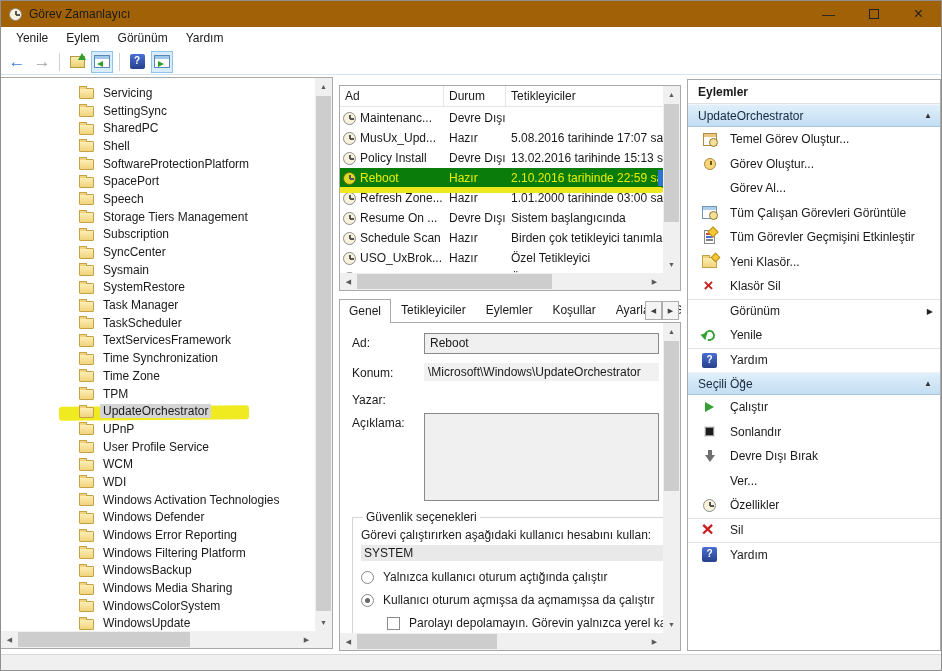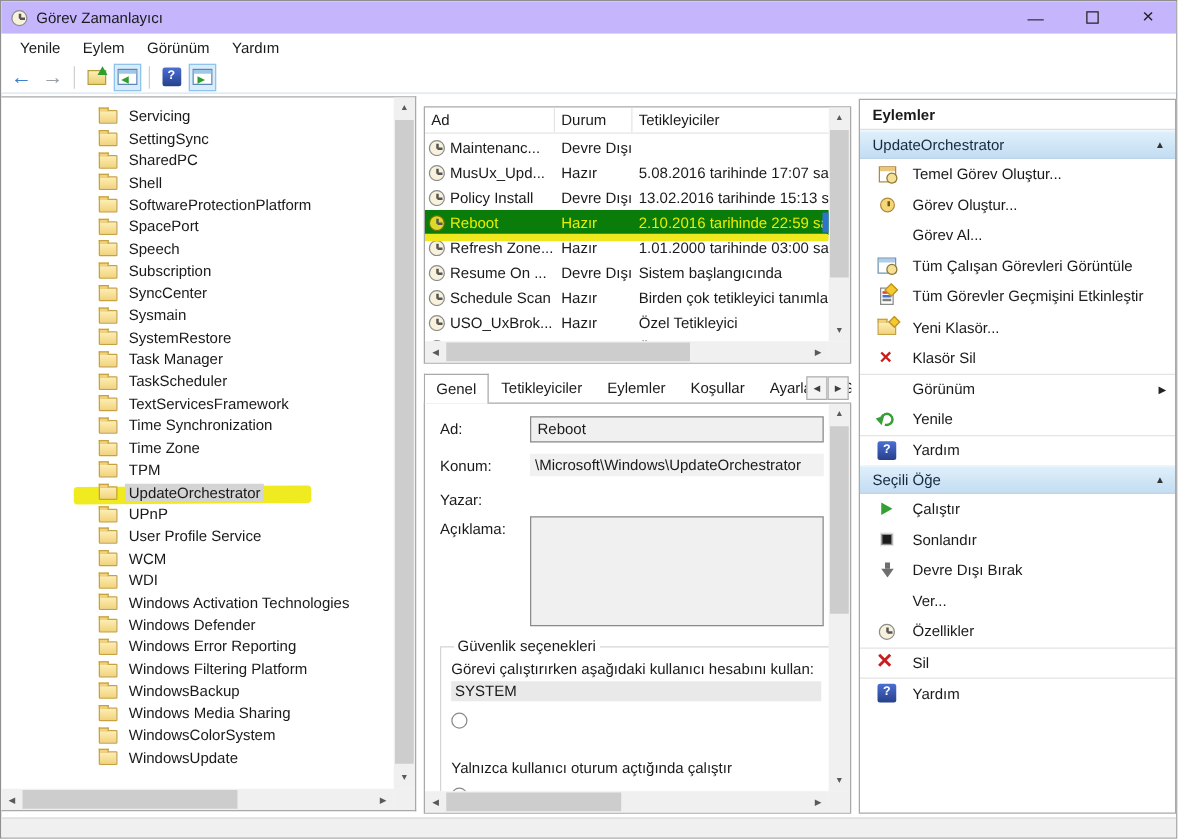--- a/index.html
+++ b/index.html
@@ -1,20 +1,20 @@
 <!DOCTYPE html>
 <html><head>
 <meta charset="utf-8">
 <style>
   * { margin:0; padding:0; box-sizing:border-box; }
   body { font-family:"Liberation Sans", sans-serif; font-size:12px; color:#1a1a1a; background:#fff; }
   .window { position:relative; width:942px; height:671px; background:#fff; border:1px solid #8f8f8f; overflow:hidden; }
 
   
-  .titlebar { height:26px; display:flex; align-items:center; padding-left:8px; background:#c4b5fd;text-align:center; }
+  .titlebar { height:26px; display:flex; align-items:center; padding-left:8px; background:#a16207;text-align:center; }
   .titlebar .title { margin-left:7px; font-size:12px; }
   .win-controls { margin-left:auto; display:flex; height:100%; }
   .win-btn { width:45px; display:flex; align-items:center; justify-content:center; font-size:13px; color:#222; }
   .maxi-glyph { width:10px; height:10px; border:1px solid #222; display:inline-block; }
 
   
   .menubar { height:22px; display:flex; align-items:center; padding-left:6px; background:#fff; }
   .menu-item { padding:2px 9px; }
 
   
@@ -118,21 +118,21 @@
   .form-area { position:absolute; left:0; top:0; right:17px; bottom:17px; overflow:hidden; padding:10px 4px 0 12px; }
   .frow { display:flex; margin-bottom:9px; }
   .flabel { width:72px; flex:none; padding-top:3px; }
   .fauthor { margin-bottom:6px; }
   .tfield { flex:1; border:1px solid #8a8a8a; background:#f0f0f0; padding:2px 5px; height:21px; }
   .konum-val { flex:1; background:#f1f1f1; padding:2px 4px; }
   .desc-box { flex:1; border:1px solid #8a8a8a; background:#f0f0f0; height:88px; }
   fieldset.sec { border:1px solid #d5d5d5; padding:4px 8px 6px; margin-top:2px; }
   fieldset.sec legend { padding:0 3px; margin-left:2px; }
   .sysbar { background:#e9e9e9; padding:1px 3px; margin:3px 0 8px; }
-  .optrow { display:flex; align-items:flex-start; gap:24px; margin:9px 0;flex-direction:column; }
+  .optrow { display:flex; align-items:center; gap:9px; margin:9px 0; }
   .radio { width:13px; height:13px; border:1px solid #8a8a8a; border-radius:50%; background:#fff; position:relative; flex:none; }
   .radio.checked::after { content:""; position:absolute; left:3px; top:3px; width:5px; height:5px; border-radius:50%; background:#666; }
   .checkbox { width:13px; height:13px; border:1px solid #8a8a8a; background:#fff; flex:none; }
   .cbrow { margin-left:26px; white-space:nowrap; overflow:hidden; }
 
   
   .ap-title { height:24px; display:flex; align-items:center; padding-left:10px; font-weight:bold; border-bottom:1px solid #e0e0e0; }
   .ap-section-header { height:23px; display:flex; align-items:center; padding:0 8px 0 10px; background:linear-gradient(#dff0fb,#c3ddf2); border-top:1px solid #eef6fc; border-bottom:1px solid #a8c8e2; }
   .ap-section-header .hdr-label { flex:1; color:#16293f; }
   .collapse-arrow { font-size:8px; color:#333; }
@@ -227,20 +227,25 @@
           <span class="icon icon-folder"></span>
           <span class="tlabel">SpacePort</span>
         </div>
 
         <div class="tree-row">
 
           <span class="icon icon-folder"></span>
           <span class="tlabel">Speech</span>
         </div>
 
+        <div class="tree-row">
+
+          <span class="icon icon-folder"></span>
+          <span class="tlabel">Storage Tiers Management</span>
+        </div>
 
         <div class="tree-row">
 
           <span class="icon icon-folder"></span>
           <span class="tlabel">Subscription</span>
         </div>
 
         <div class="tree-row">
 
           <span class="icon icon-folder"></span>

